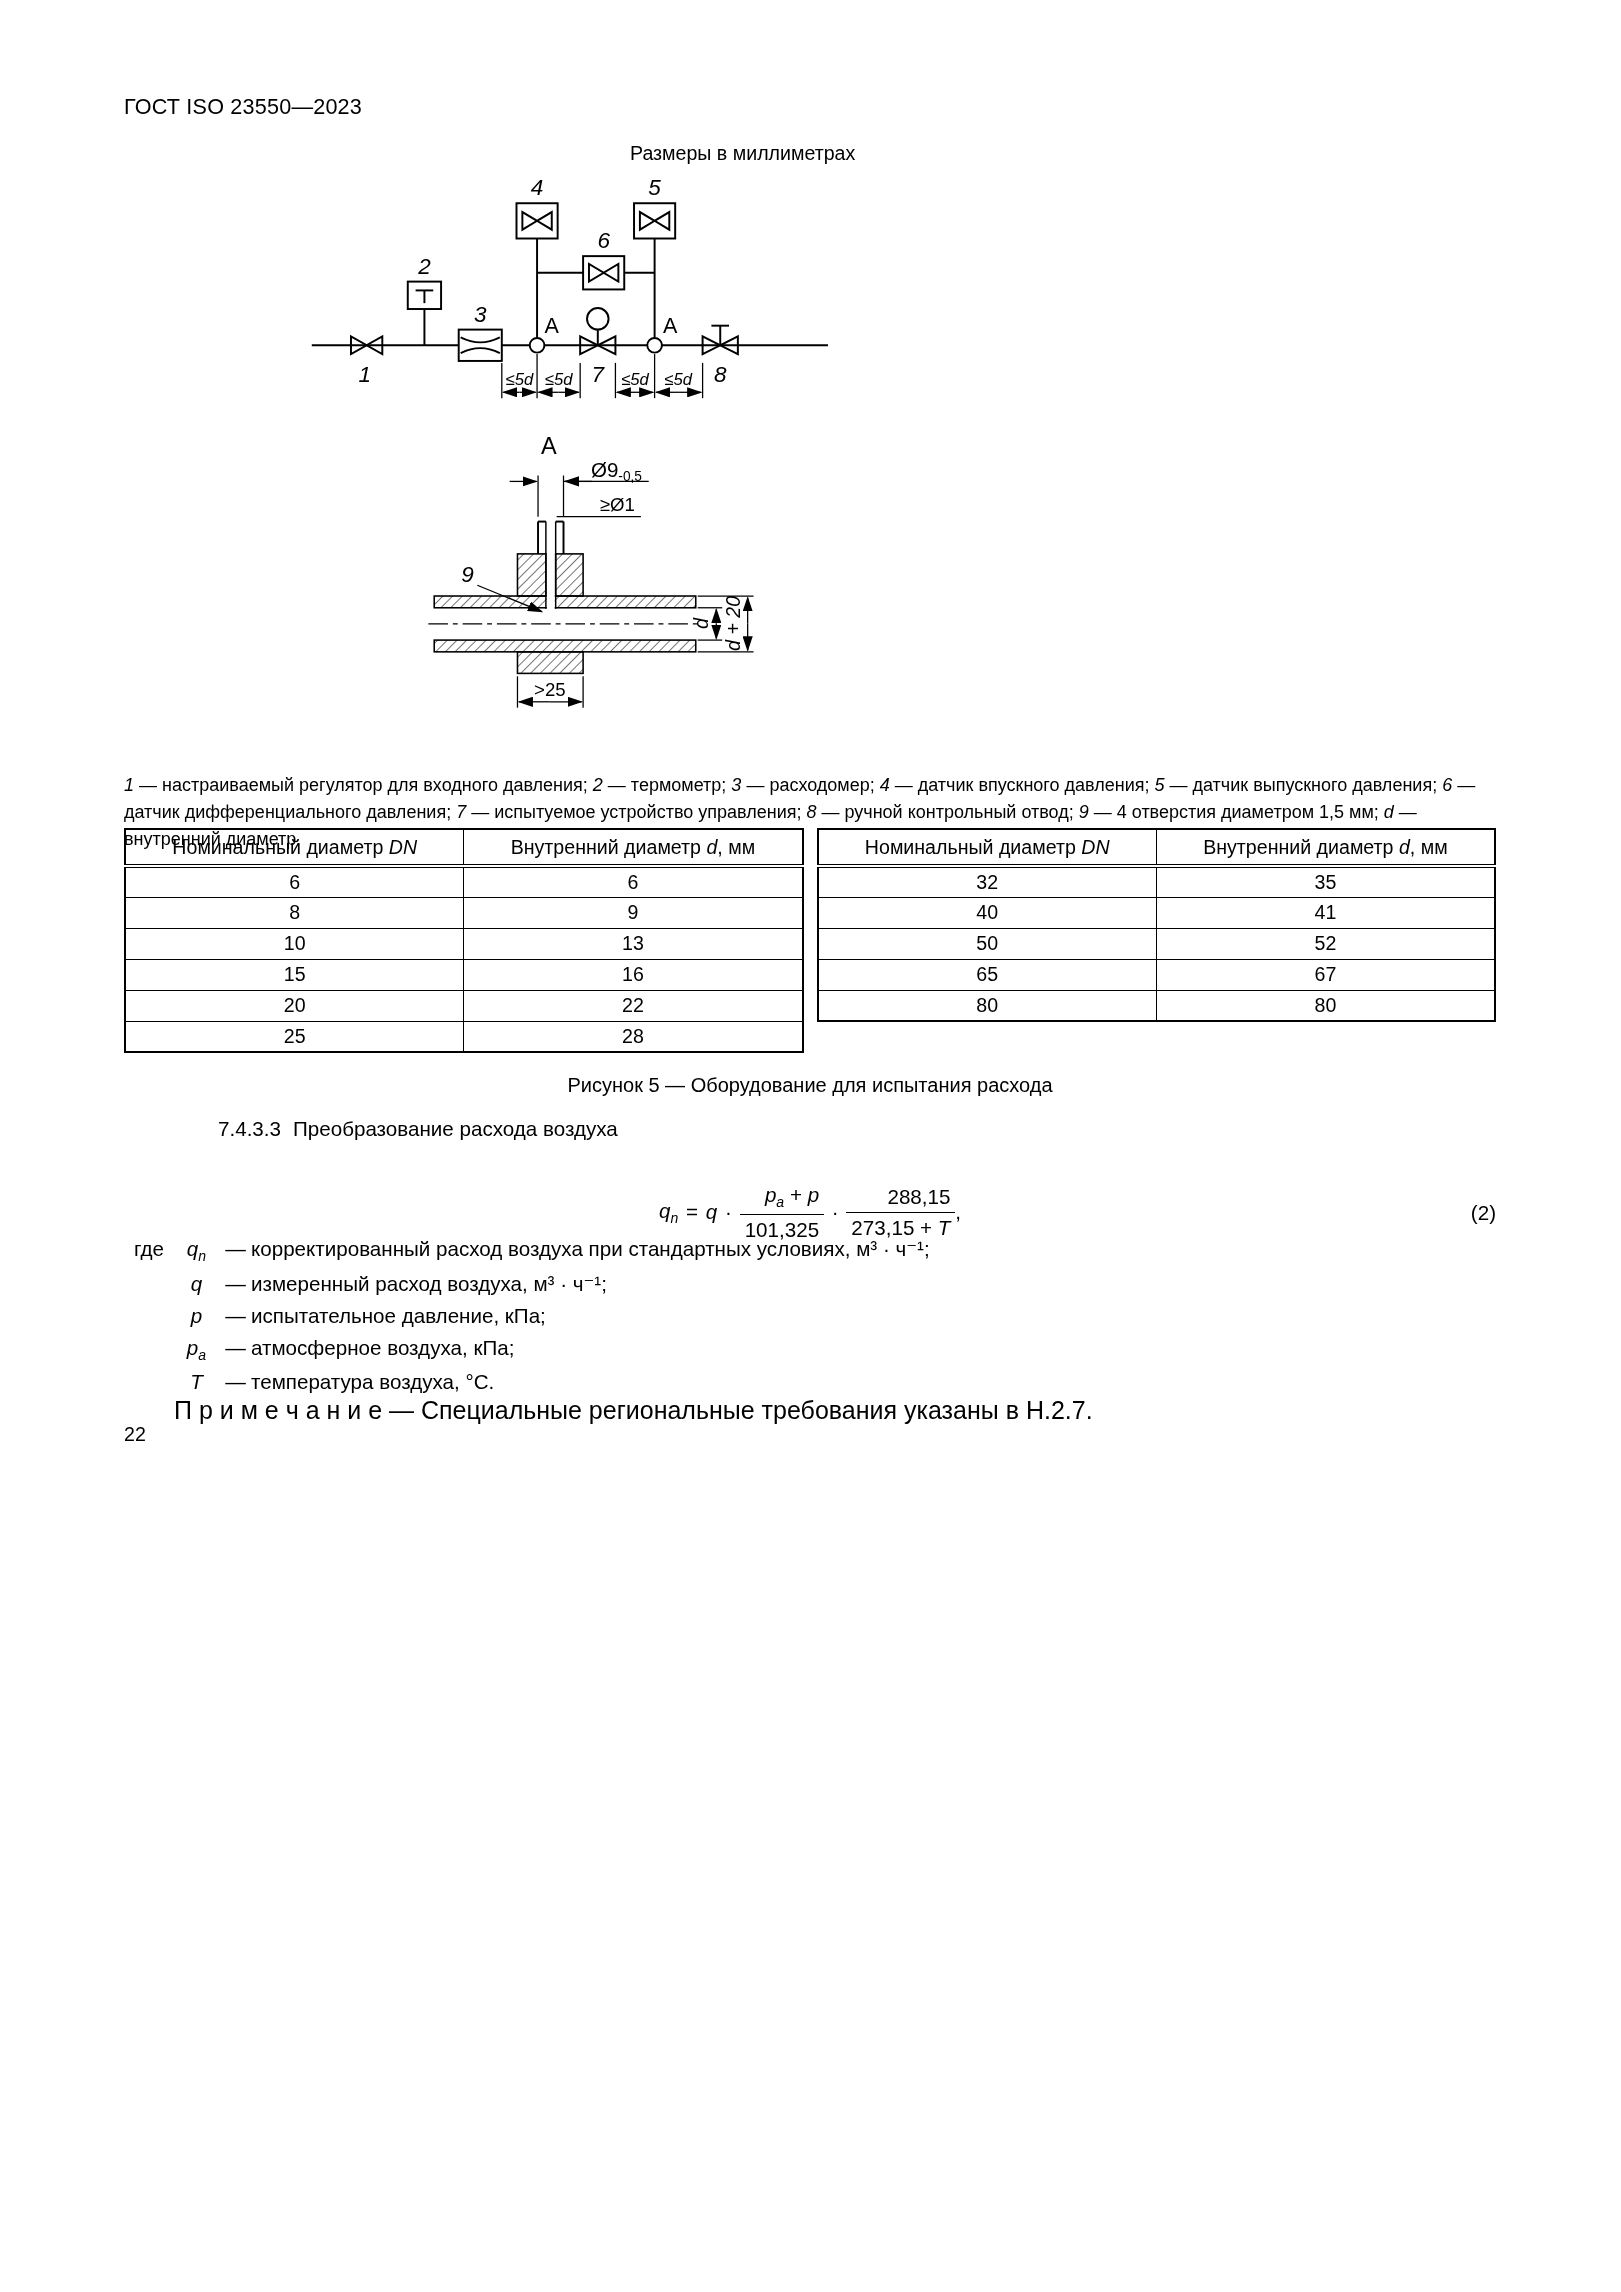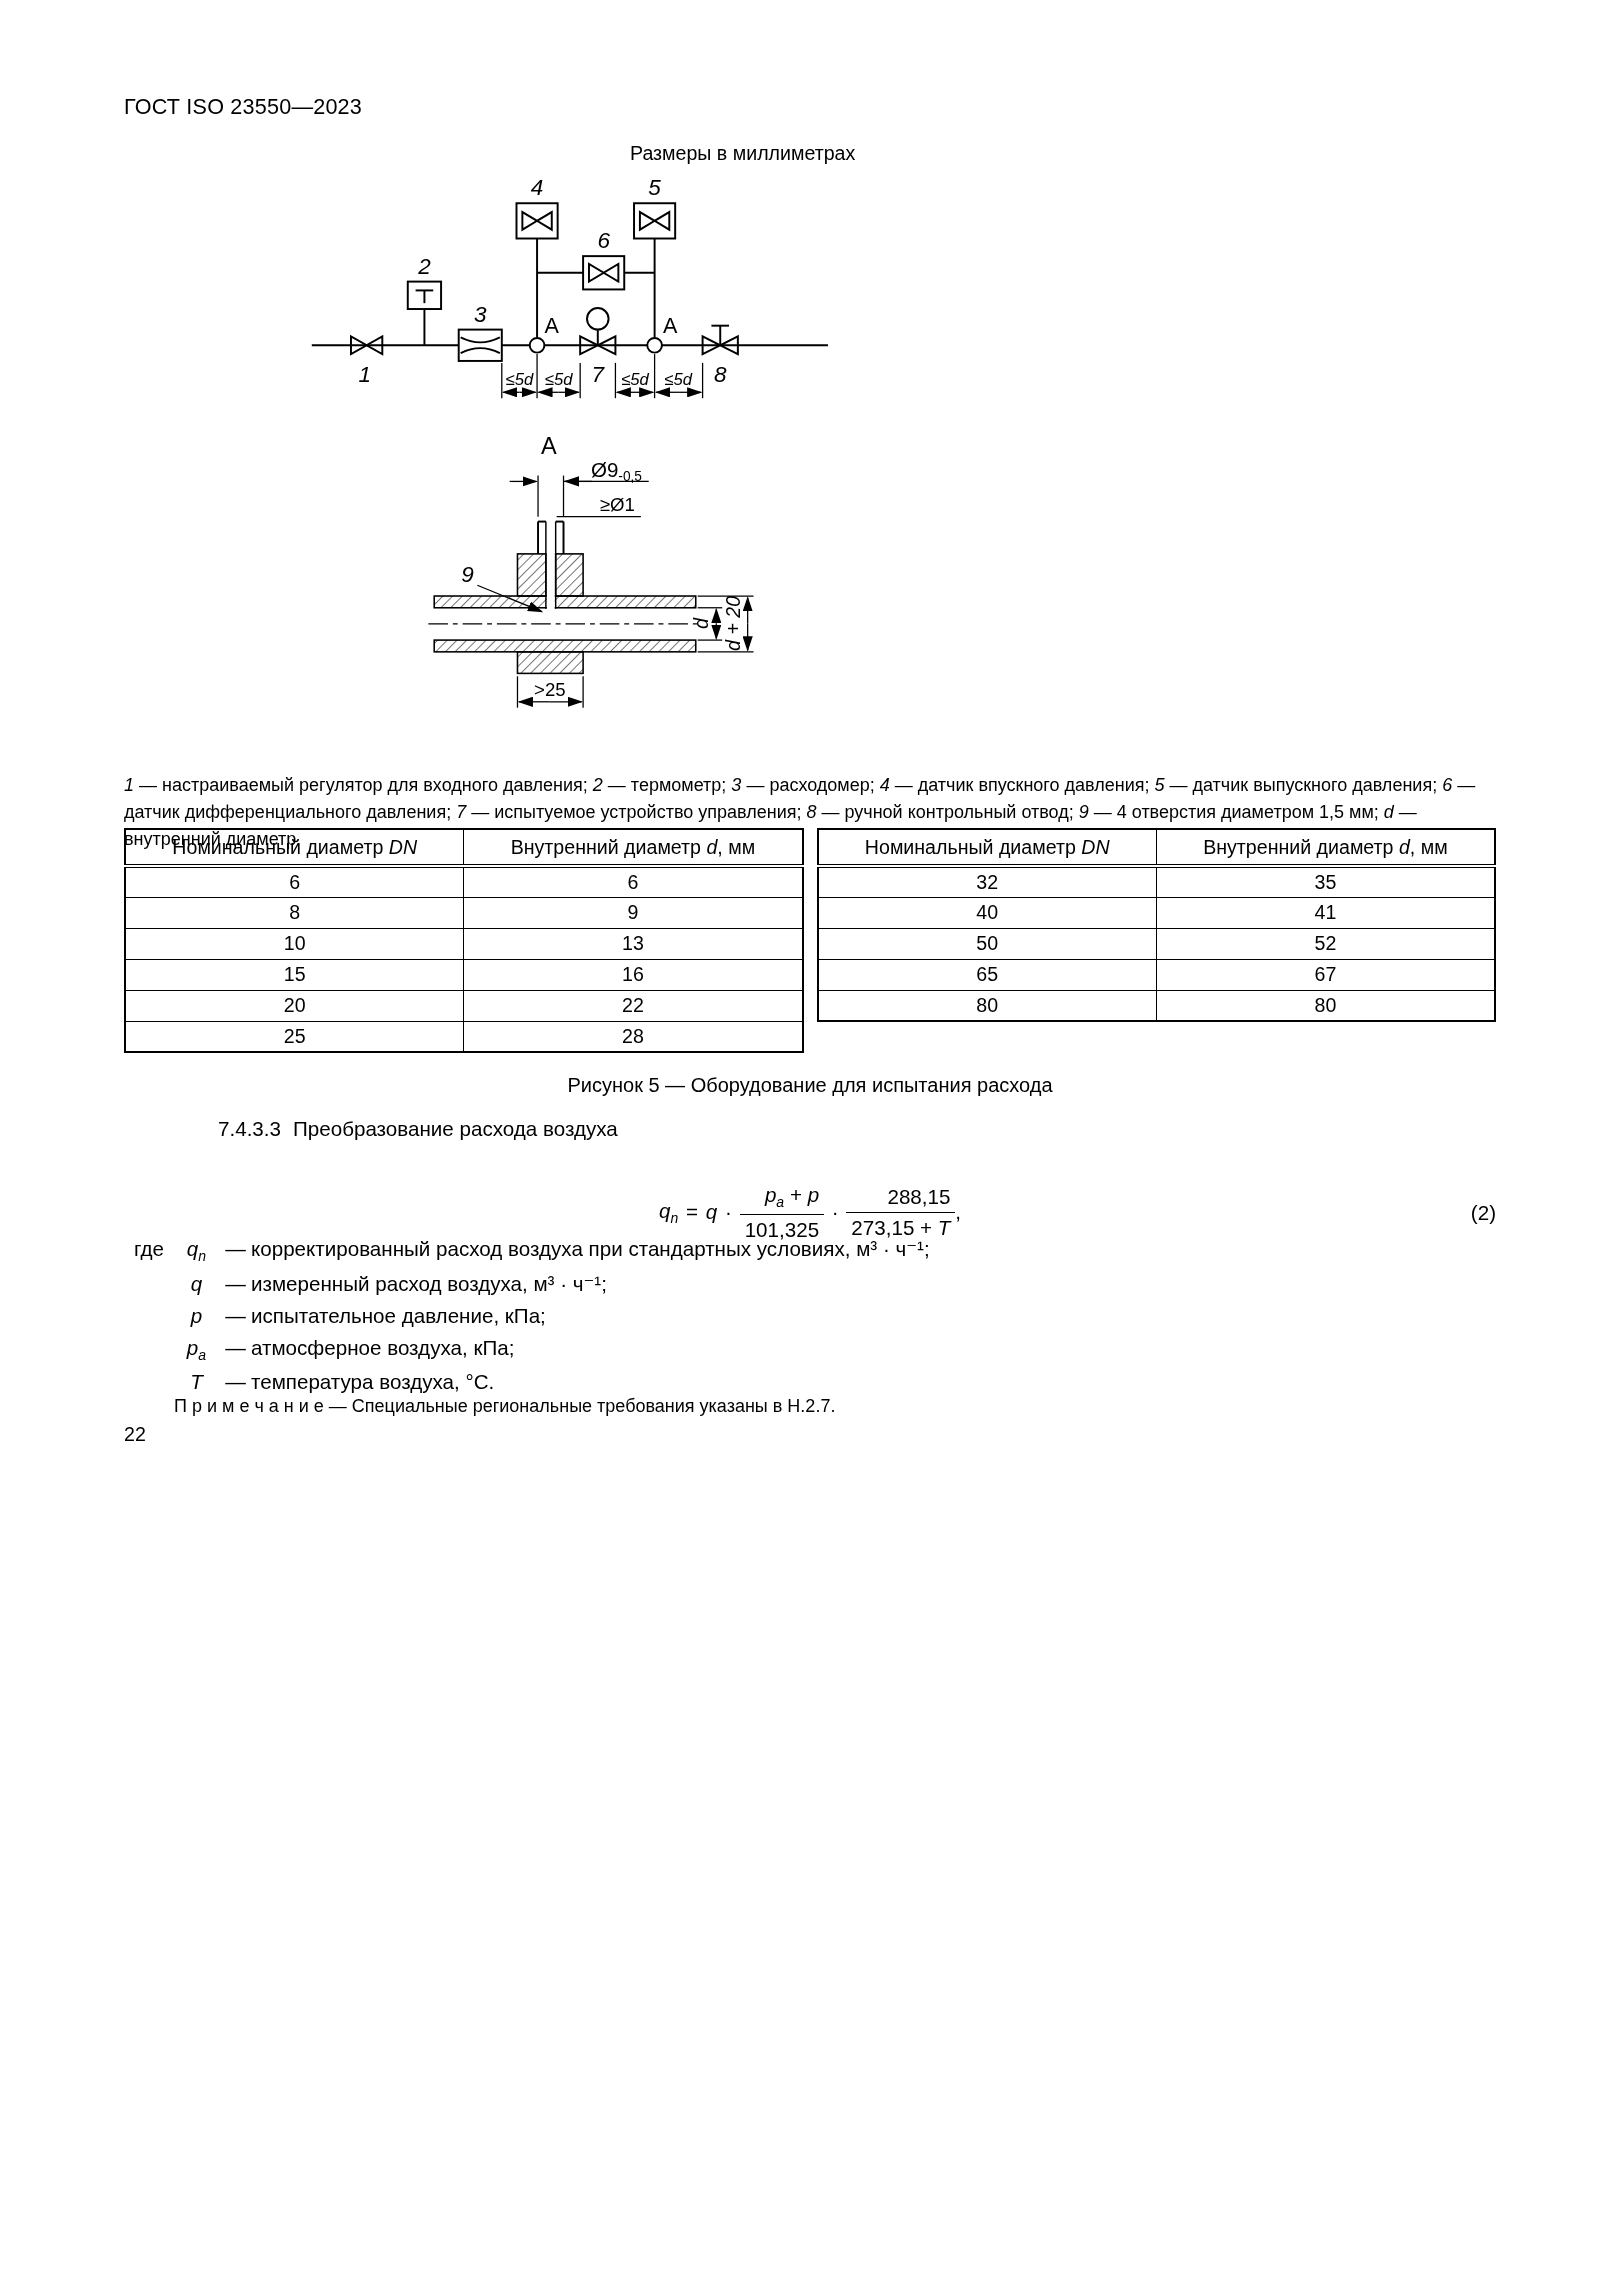--- a/index.html
+++ b/index.html
@@ -27,21 +27,21 @@
   .f-op{margin:0 7.8px}
   .frac{display:inline-block;text-align:right;line-height:1.25}
   .frac .num{display:block;padding:0 4.9px 2px;border-bottom:1.7px solid #000}
   .frac .den{display:block;padding:2px 4.9px 0}
   .f-number{position:absolute;right:0;top:50%;transform:translateY(-50%);font-size:20.6px}
   .where{left:134px;top:1237px;width:1362px;font-size:20.6px}
   .wrow{display:grid;grid-template-columns:39px 47px 31px auto;align-items:baseline;margin-bottom:7.8px}
   .wterm{text-align:center}
   .wdash{text-align:center}
   sub{font-size:.68em}
-  .note{left:174px;top:1396px;font-size:18px}
+  .note{left:174px;top:1396px;font-size:25px}
   .page-number{left:124px;top:1423px;font-size:19.6px}
 </style>
 </head>
 <body>
 
 <div class="page">
 
   <div class="abs doc-header">ГОСТ ISO 23550—2023</div>
   <div class="abs dim-note">Размеры в миллиметрах</div>
 

